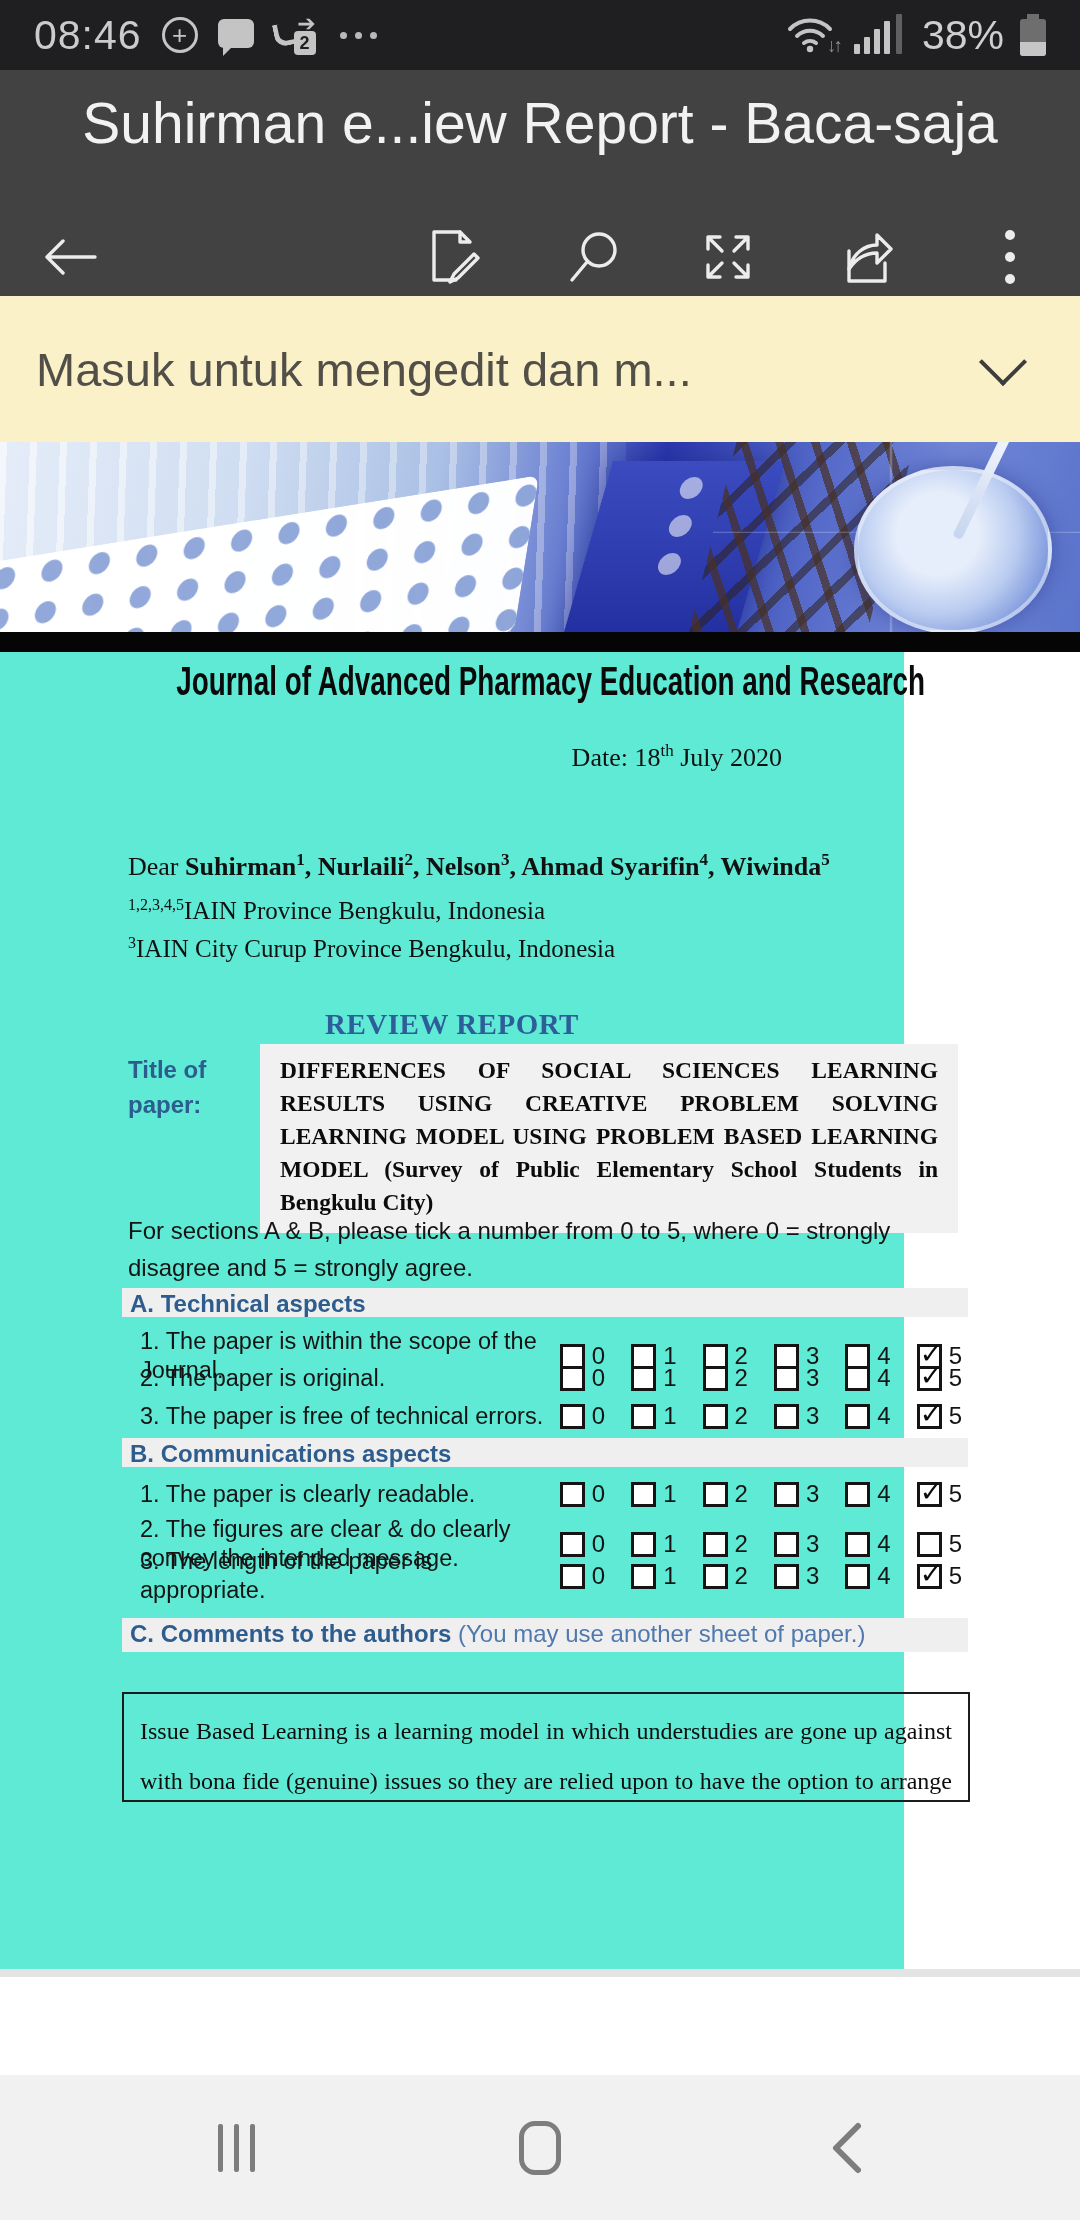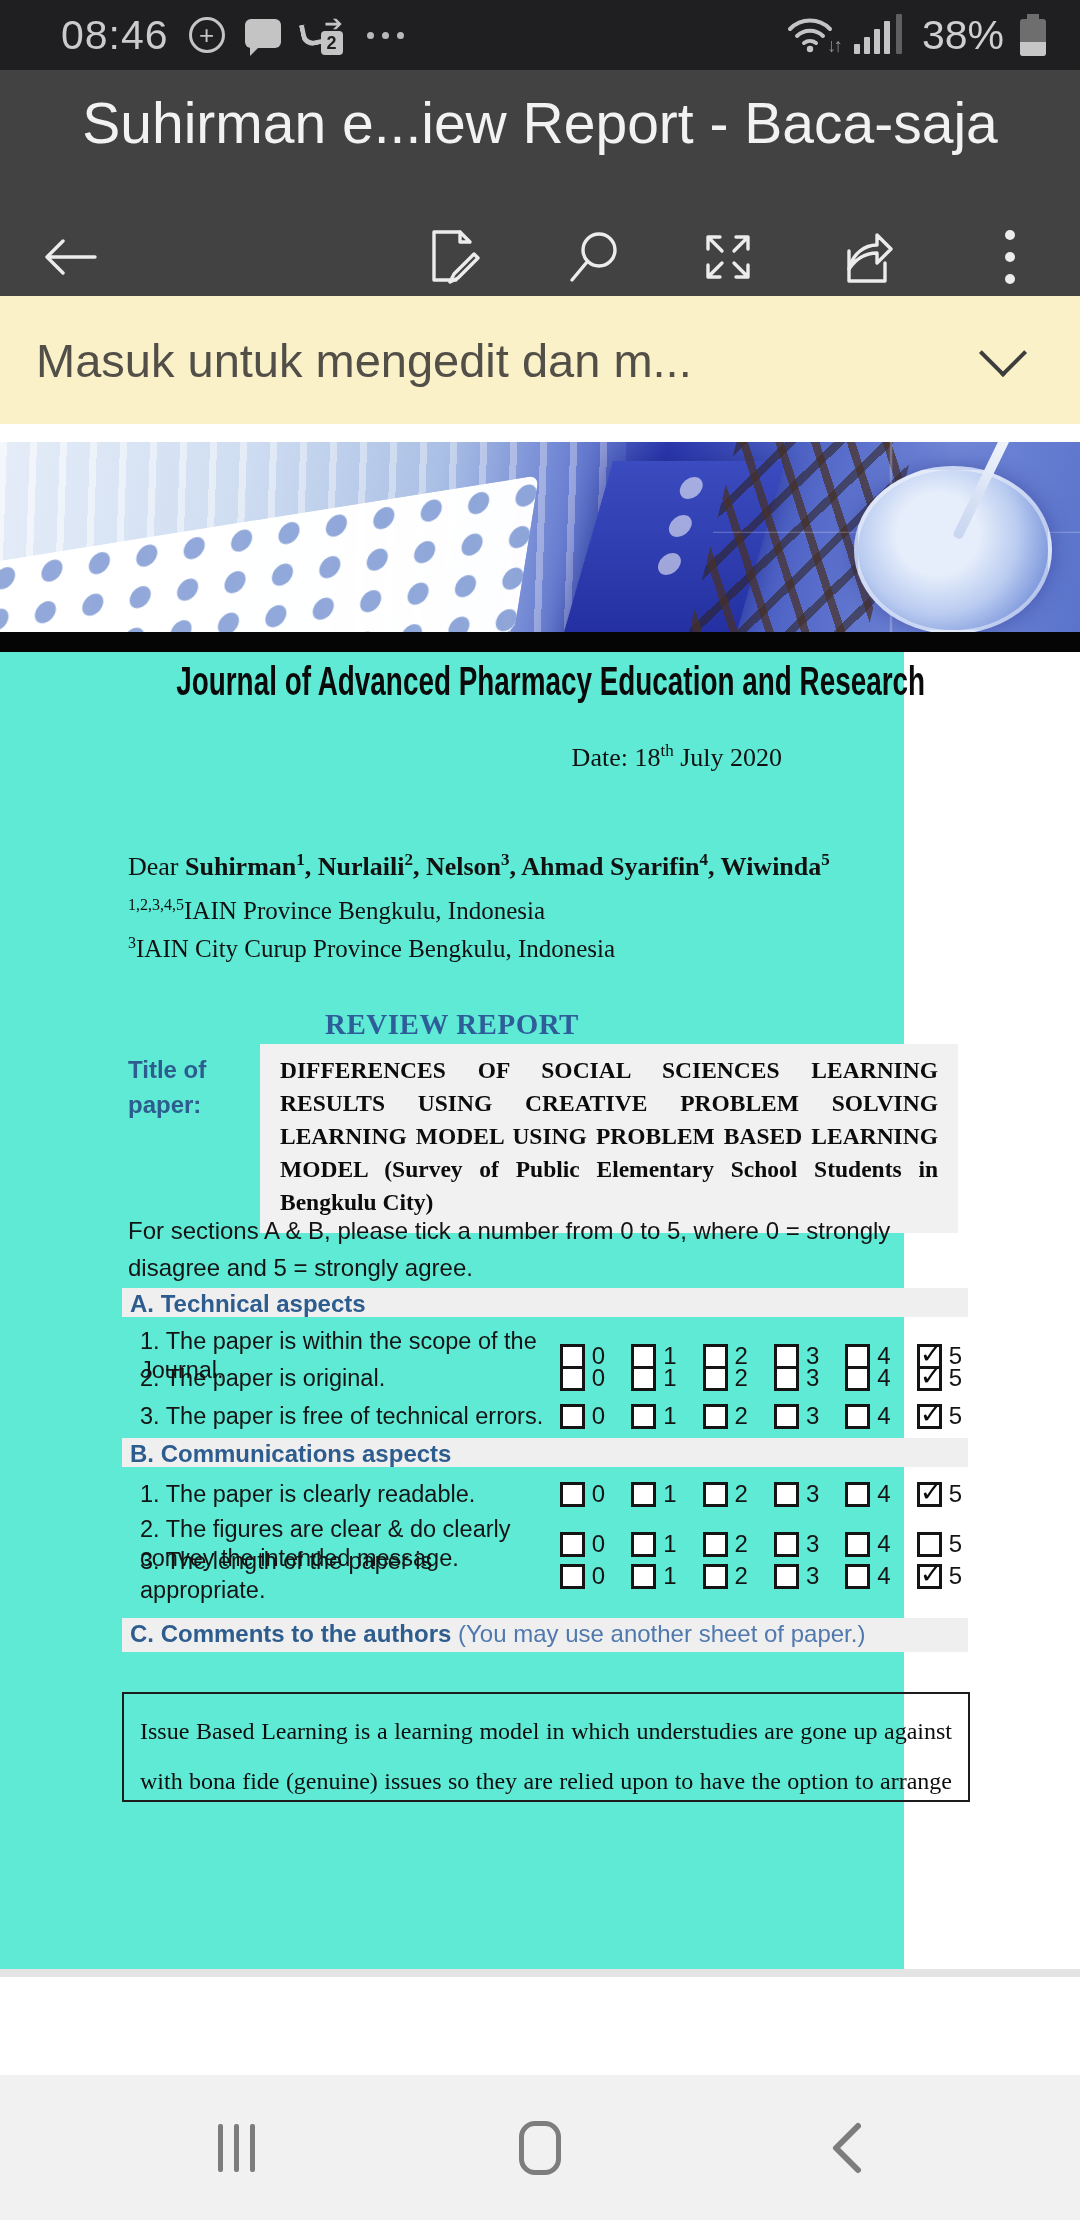--- a/index.html
+++ b/index.html
@@ -2,21 +2,21 @@
 <html><head>
 <meta charset="utf-8">
 <style>
   html,body{margin:0;padding:0;background:#000;}
   #screen{position:relative;width:1080px;height:2220px;background:#fff;overflow:hidden;
           font-family:"Liberation Sans",sans-serif;margin:0 auto;}
 
   
   .statusbar{position:absolute;top:0;left:0;width:1080px;height:70px;background:#1f1f22;
              display:flex;align-items:center;justify-content:space-between;padding:0 34px;box-sizing:border-box;}
-  .sb-left,.sb-right{display:flex;align-items:center;gap:20px;margin-left:27px;}
+  .sb-left,.sb-right{display:flex;align-items:center;gap:20px;}
   .sb-time{font-size:41px;color:#cbcbcb;letter-spacing:1px;}
   .ic-chatplus{width:36px;height:36px;border:3px solid #c4c4c4;border-radius:50%;box-sizing:border-box;
                display:flex;align-items:center;justify-content:center;font-size:26px;color:#c4c4c4;line-height:1;}
   .ic-msg{width:36px;height:29px;background:#c4c4c4;border-radius:6px;position:relative;margin-top:-4px;}
   .ic-msg:after{content:"";position:absolute;left:5px;bottom:-8px;border:6px solid transparent;border-top-color:#c4c4c4;border-left-color:#c4c4c4;}
   .ic-fwd{position:relative;width:42px;height:40px;}
   .ic-fwd .hook{position:absolute;left:0;top:8px;width:16px;height:18px;border-left:5px solid #c4c4c4;border-bottom:5px solid #c4c4c4;border-bottom-left-radius:12px;transform:rotate(-12deg);}
   .ic-fwd .arrow{position:absolute;right:0;top:-2px;font-size:22px;color:#c4c4c4;line-height:1;}
   .ic-fwd .badge{position:absolute;right:0;bottom:0;width:22px;height:24px;background:#c4c4c4;border-radius:4px;
                  color:#1f1f22;font-size:18px;font-weight:bold;display:flex;align-items:center;justify-content:center;}
@@ -36,21 +36,21 @@
 
   
   .appbar{position:absolute;top:70px;left:0;width:1080px;height:226px;background:#424242;}
   .appbar .doc-title{position:absolute;top:20px;width:100%;text-align:center;color:#f2f2f2;font-size:57px;font-weight:400;}
   .tb-ic{position:absolute;top:155px;width:64px;height:64px;display:flex;align-items:center;justify-content:center;cursor:pointer;}
   .tb-ic svg{stroke:#ececec;fill:none;stroke-width:3.4;stroke-linecap:round;stroke-linejoin:round;}
   .tb-dots{display:flex;flex-direction:column;gap:12px;align-items:center;}
   .tb-dots i{width:10px;height:10px;border-radius:50%;background:#ececec;}
 
   
-  .banner{position:absolute;top:296px;left:0;width:1080px;height:128px;background:#faf1c8;
+  .banner{position:absolute;top:296px;left:0;width:1080px;height:146px;background:#faf1c8;
           display:flex;align-items:center;justify-content:space-between;padding:0 60px 0 36px;box-sizing:border-box;cursor:pointer;}
   .banner-text{font-size:47px;color:#514f48;}
   .banner-chev{width:30px;height:30px;border-right:4px solid #3d3d3d;border-bottom:4px solid #3d3d3d;
                transform:rotate(45deg);margin-top:-14px;}
 
   
   .hero{position:absolute;top:442px;left:0;width:1080px;height:190px;overflow:hidden;
         background:linear-gradient(100deg,#eef3fa 0%,#d6e2f3 22%,#aabfe4 40%,#5f74cd 52%,#2c38ae 60%,#4f63c6 72%,#7187d6 86%,#5a74cc 100%);}
   .hero .tubes{position:absolute;left:0;top:0;width:58%;height:100%;
         background:repeating-linear-gradient(92deg,rgba(255,255,255,.65) 0 7px,rgba(170,195,235,.25) 7px 30px);opacity:.55;}

